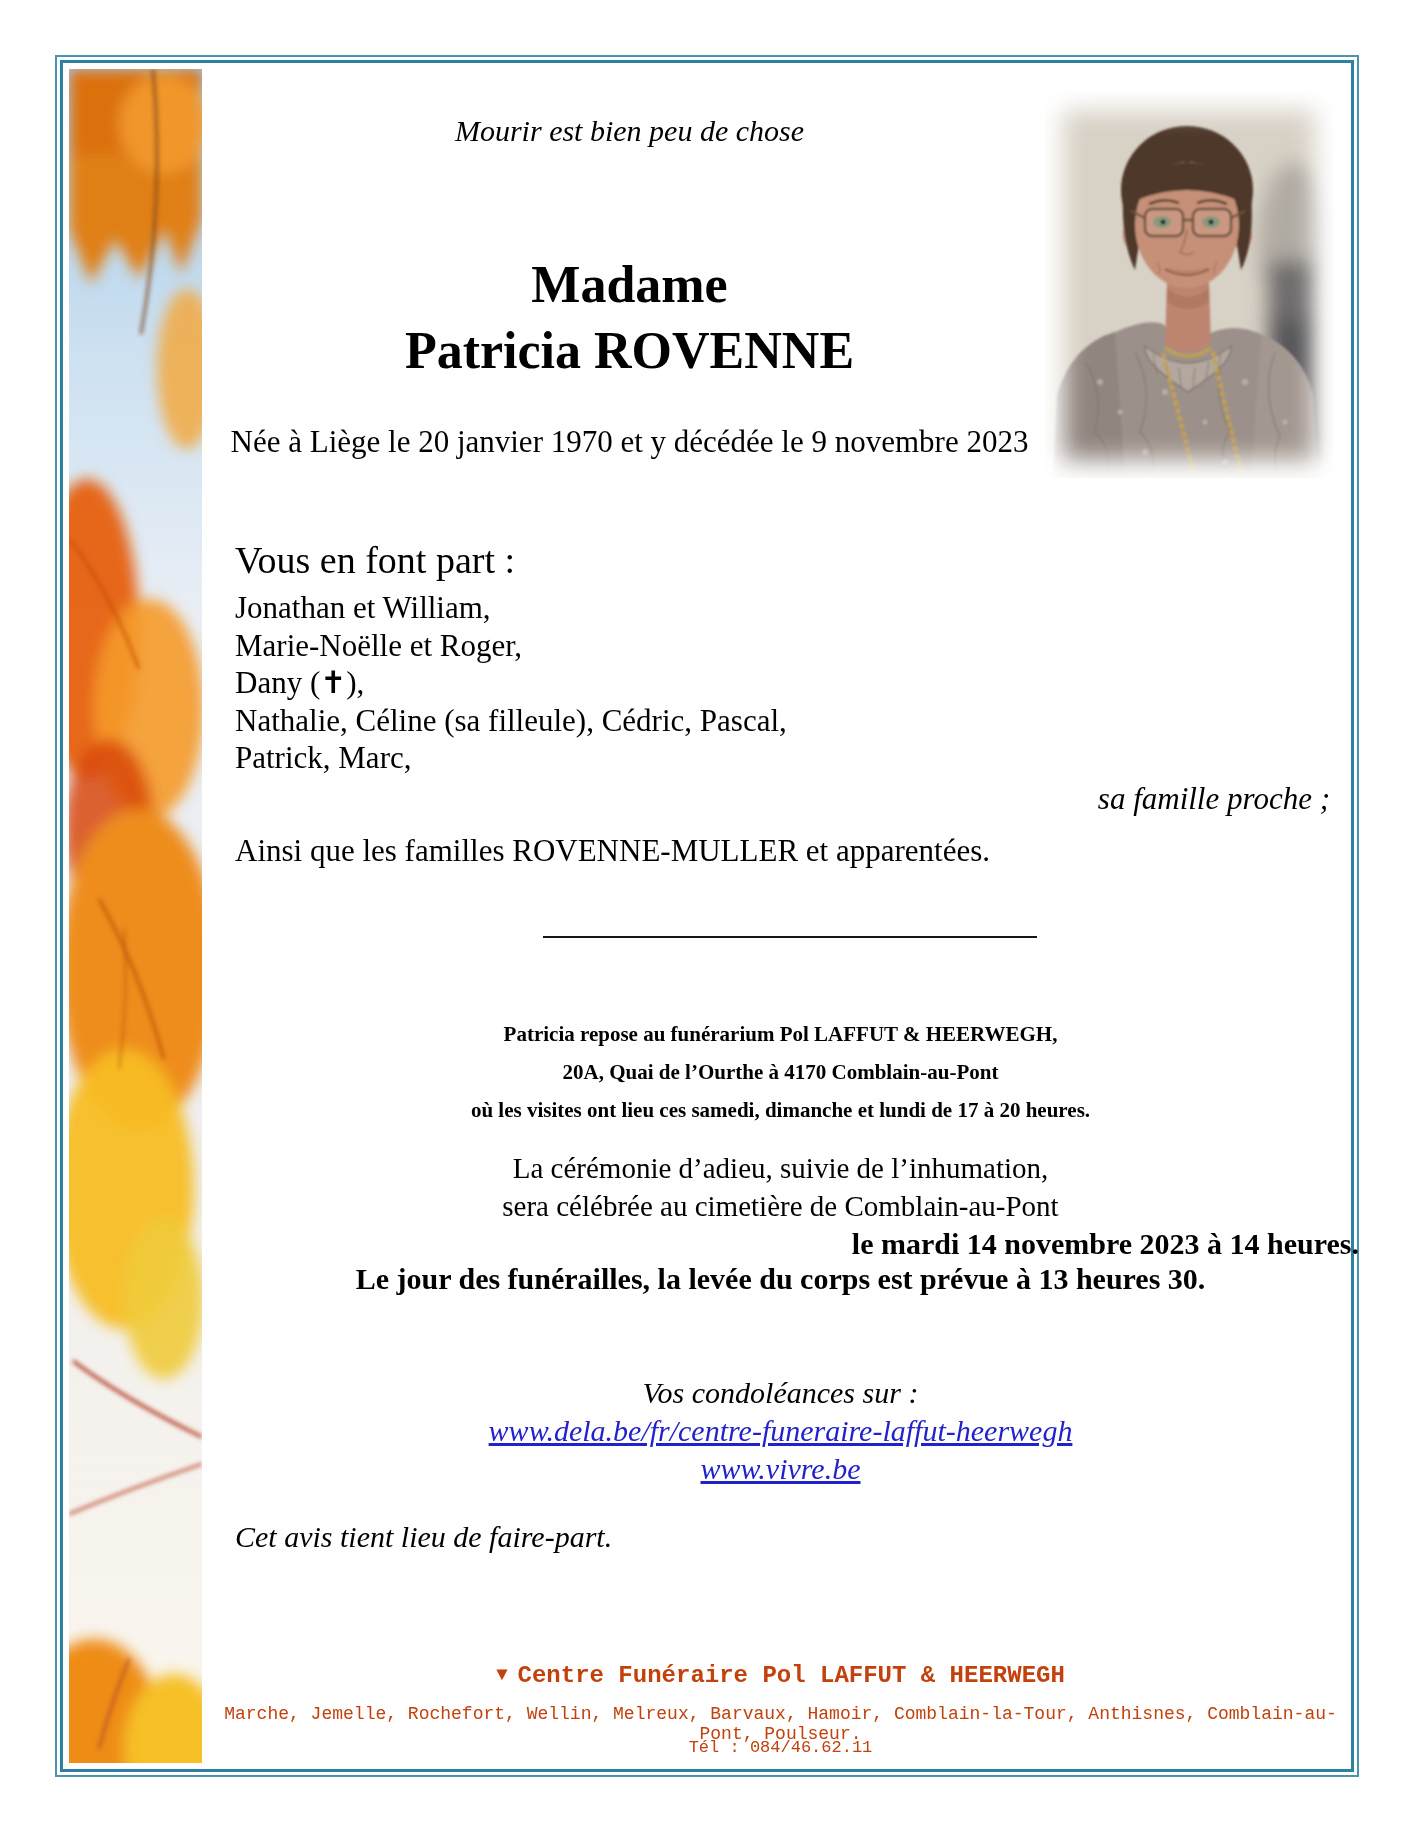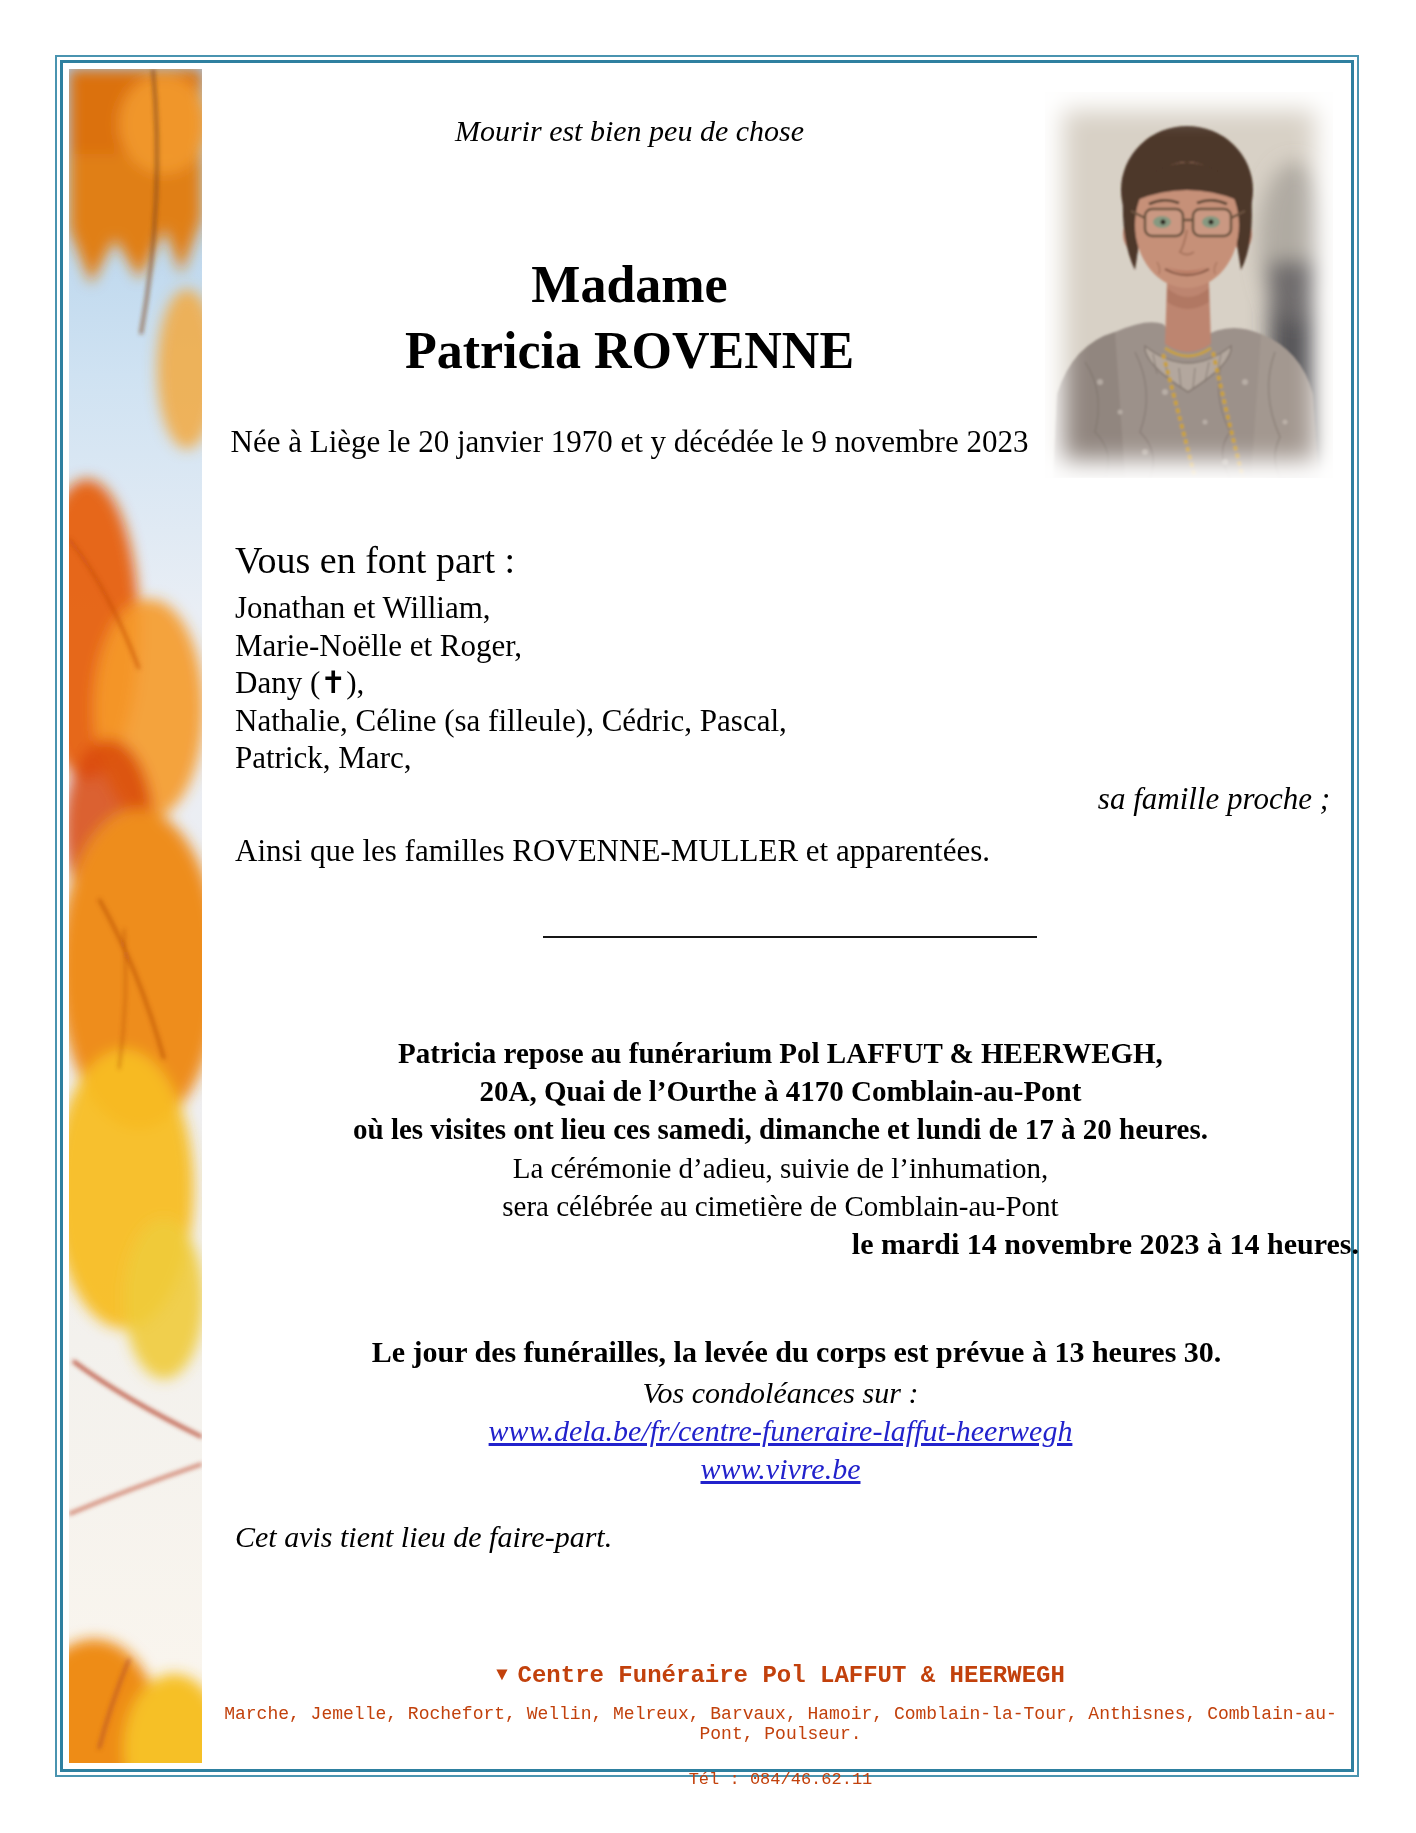--- a/index.html
+++ b/index.html
@@ -30,37 +30,37 @@
   .title      { top:252px; font-weight:bold; font-size:52px; line-height:66px; }
   .lifedates  { top:424px; font-size:31px; }
 
   .intro      { left:235px; top:538px; font-size:38px;font-family:Liberation Serif, serif; }
   .family     { left:235px; top:589px; font-size:31px; line-height:37.5px; }
   .closefam   { left:202px; top:781px; width:1128px; text-align:right; font-style:italic; font-size:31px; }
   .related    { left:235px; top:833px; font-size:31px; }
 
   .divider    { left:543px; top:936px; width:494px; height:0; border-top:2px solid #161616; }
 
-  .repose     { top:1015px; font-weight:bold; font-size:29px; line-height:38px;margin-top:19px; }
+  .repose     { top:1015px; font-weight:bold; font-size:21px; line-height:38px; }
   .ceremony   { top:1149px; font-size:29px; line-height:38px; }
   .ceremony .bold-line { font-weight:bold; font-size:30px;text-align:right; }
-  .levee      { top:1335px; font-weight:bold; font-size:30px;padding-left:16px; }
+  .levee      { top:1262px; font-weight:bold; font-size:30px; }
 
   .condolences { top:1374px; font-style:italic; font-size:30px; line-height:38px; }
   .condolences a { color:#2222cc; text-decoration:underline; cursor:pointer; }
 
   .notice     { left:235px; top:1520px; font-style:italic; font-size:30px; }
 
   .footer-name, .footer-locations, .footer-phone {
     font-family:Liberation Mono, monospace; color:#c2410c;
   }
   .footer-name      { top:1662px; font-weight:bold; font-size:24px; }
   .footer-name .tri { font-size:19px; margin-right:10px; position:relative; top:-2px; }
   .footer-locations { top:1704px; font-size:18px; }
-  .footer-phone     { top:1738px; font-size:17px;margin-top:32px; }
+  .footer-phone     { top:1738px; font-size:17px; }
 </style>
 </head>
 <body>
 
 <div class="frame">
   <div class="frame-inner"></div>
 </div>
 
 <div class="leaf-strip">
   <svg width="133" height="1694" viewBox="0 0 133 1694">

